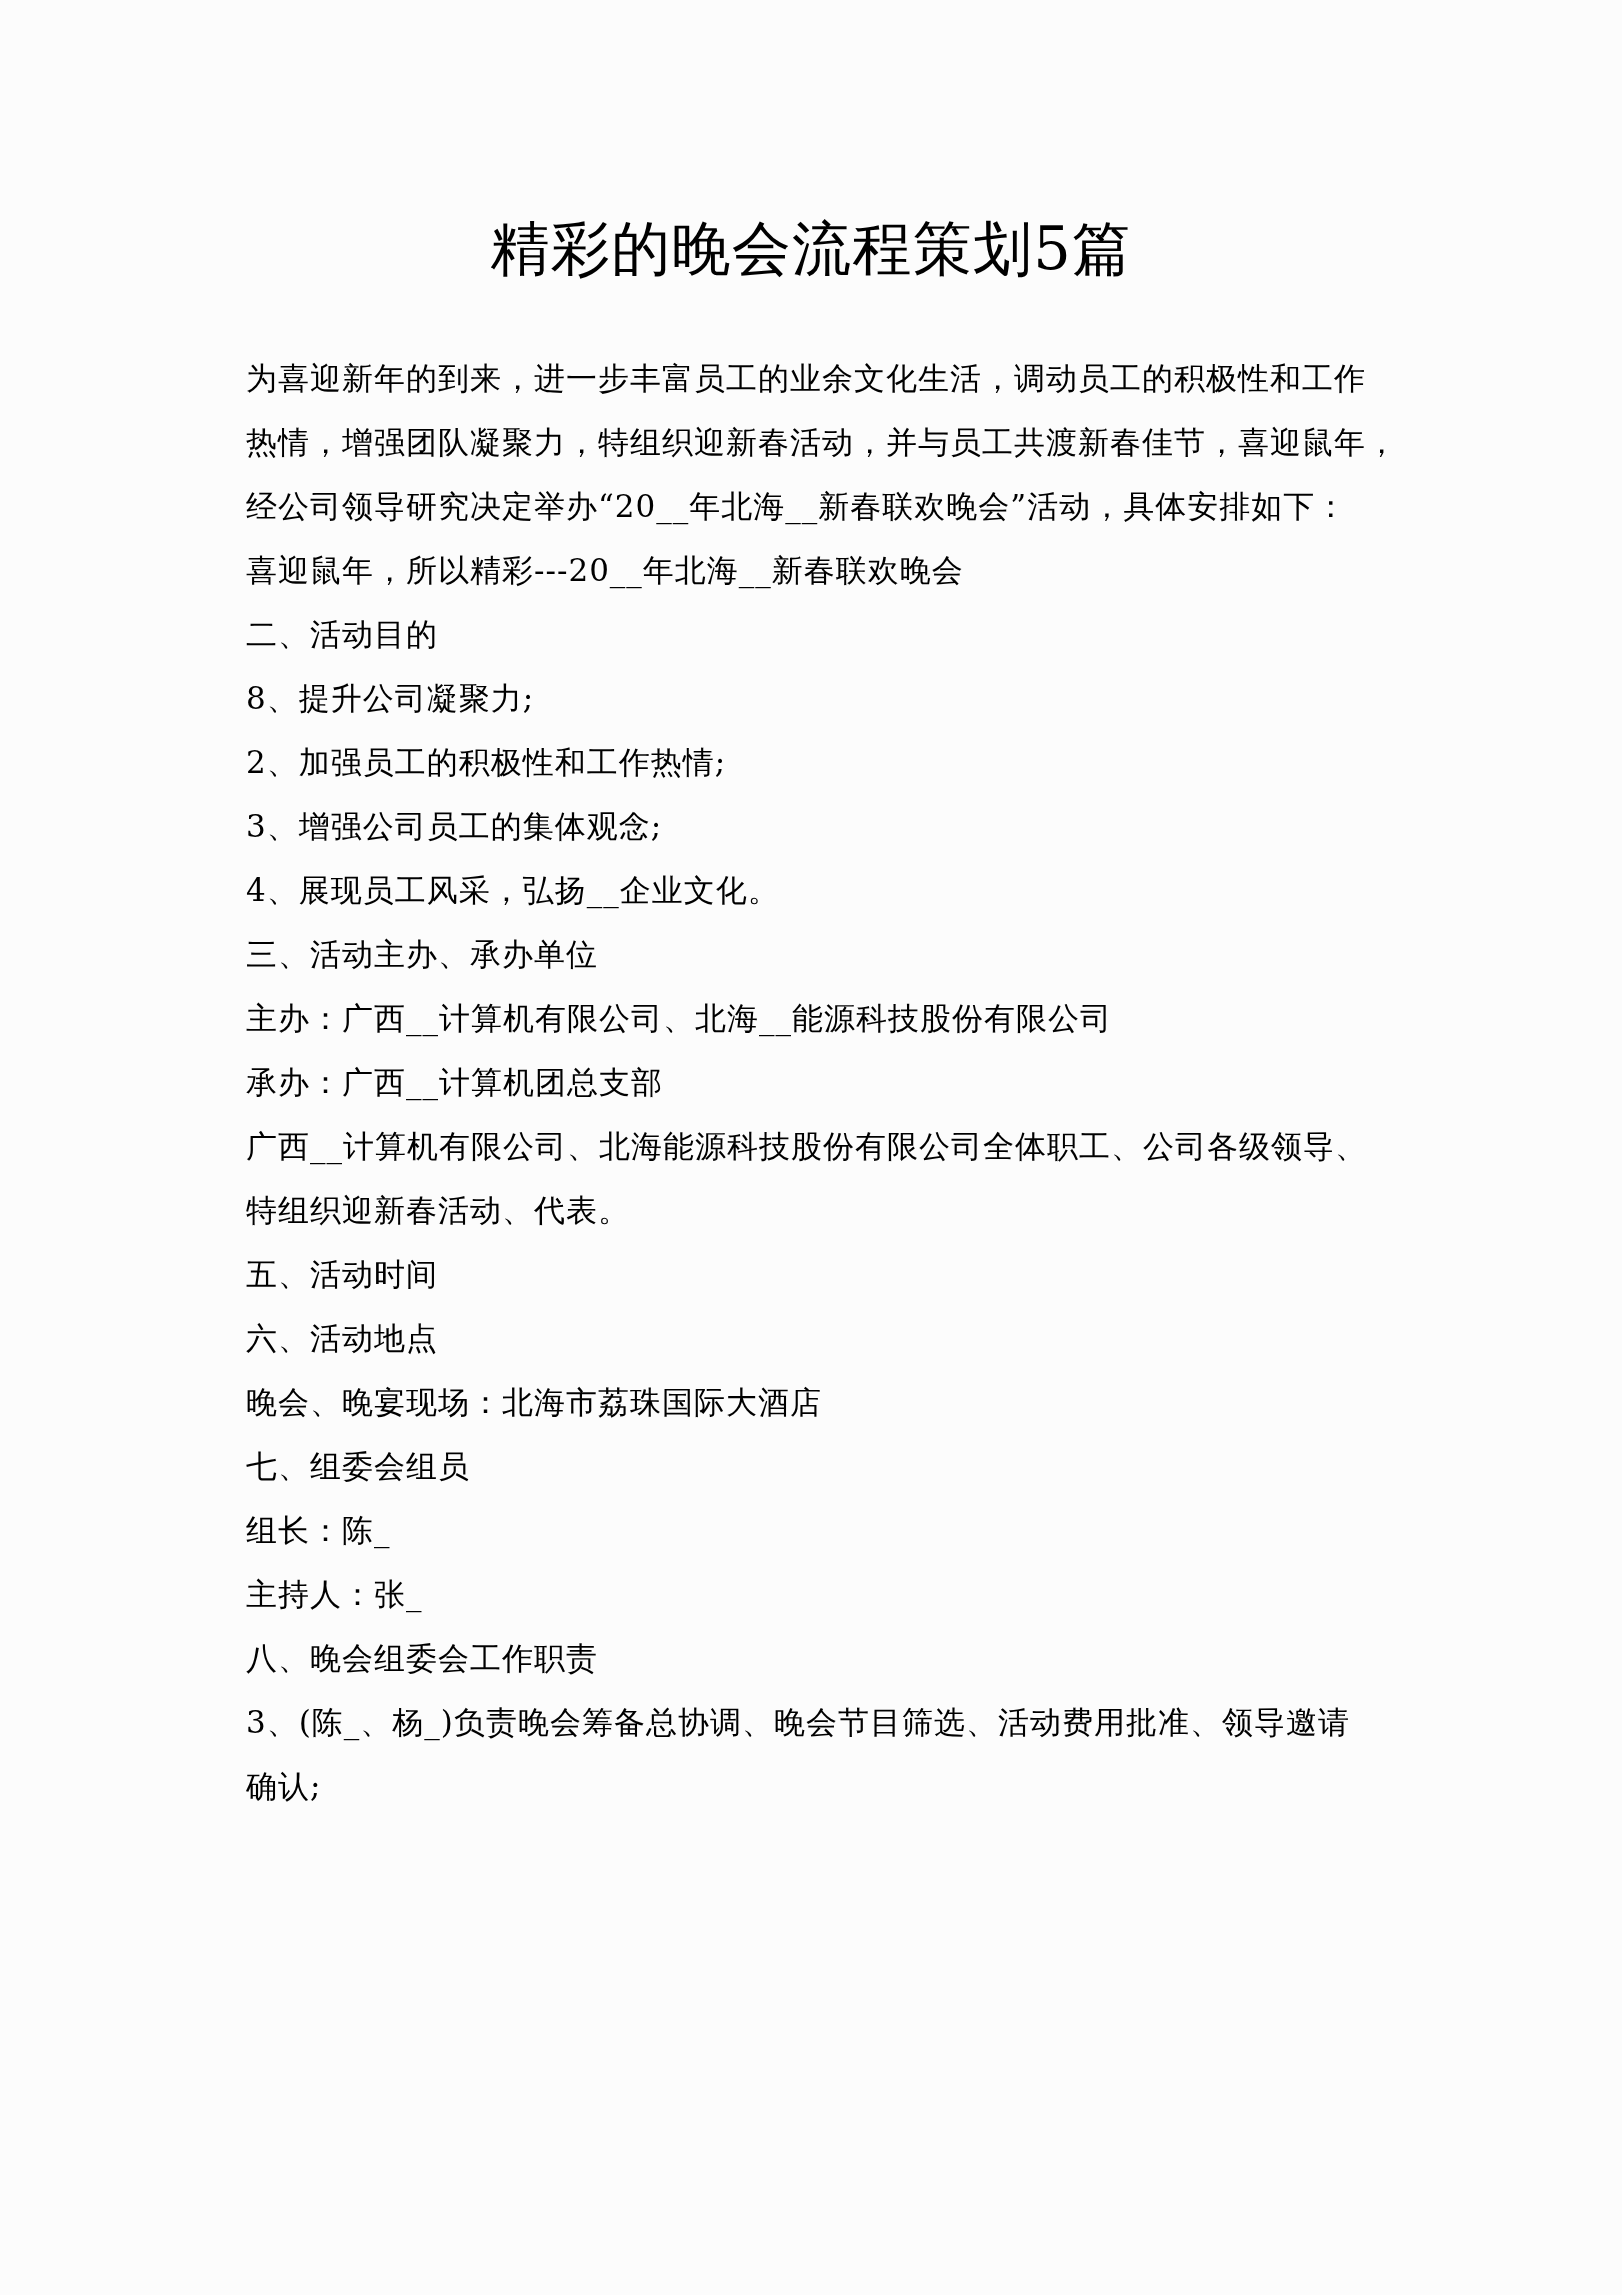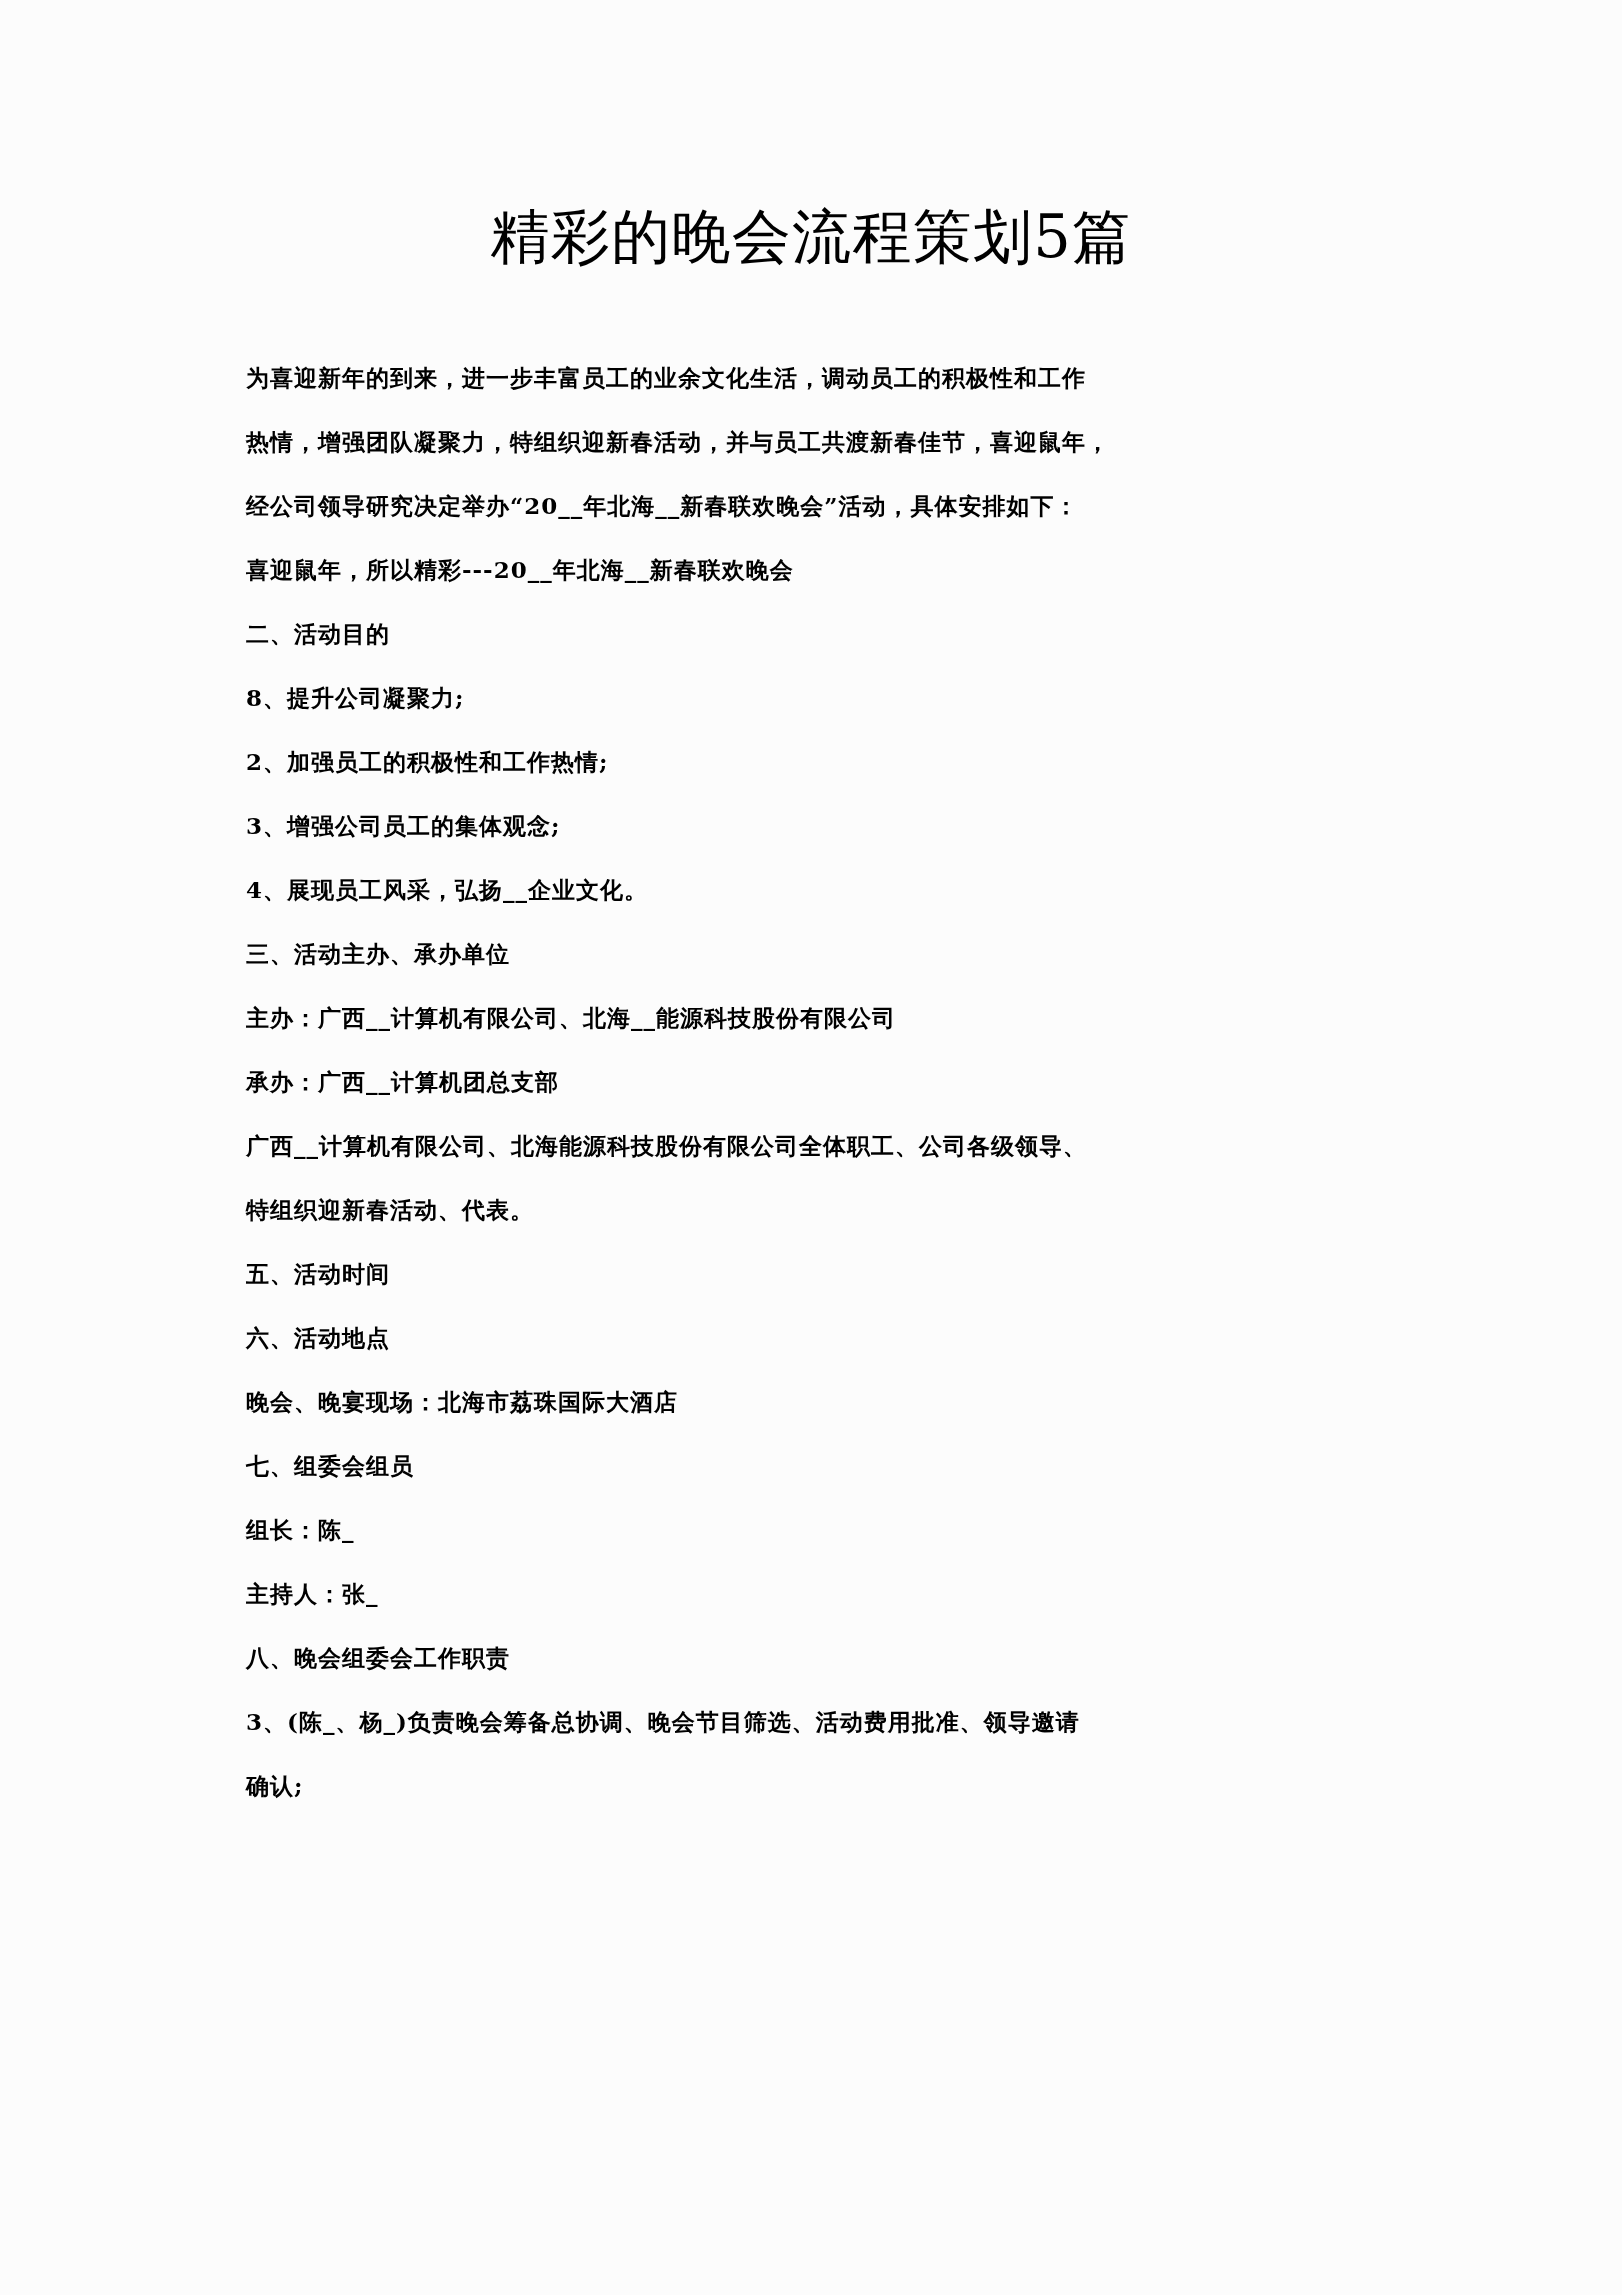--- a/index.html
+++ b/index.html
@@ -27,36 +27,35 @@
       position: absolute;
       left: 0;
       right: 0;
       top: 194px;
       text-align: center;
       font-size: 59px;
       line-height: 85px;
       letter-spacing: 1.3px;
       white-space: nowrap;
       font-weight: normal;
-      margin: 0;
+      margin: 12px;
     }
     .body {
       position: absolute;
       left: 246px;
       top: 346px;
       width: 1152px;
     }
     .line {
-      font-size: 23px;
+      font-size: 31px;
       line-height: 64px;
       height: 64px;
       white-space: nowrap;
       letter-spacing: 1px;
       margin: 0;
-      font-weight: bold;
     }
   </style>
 </head>
 <body>
 
 <div class="page">
   <h1 class="doc-title">精彩的晚会流程策划5篇</h1>
 
   <div class="body">
     <p class="line">为喜迎新年的到来，进一步丰富员工的业余文化生活，调动员工的积极性和工作</p>

